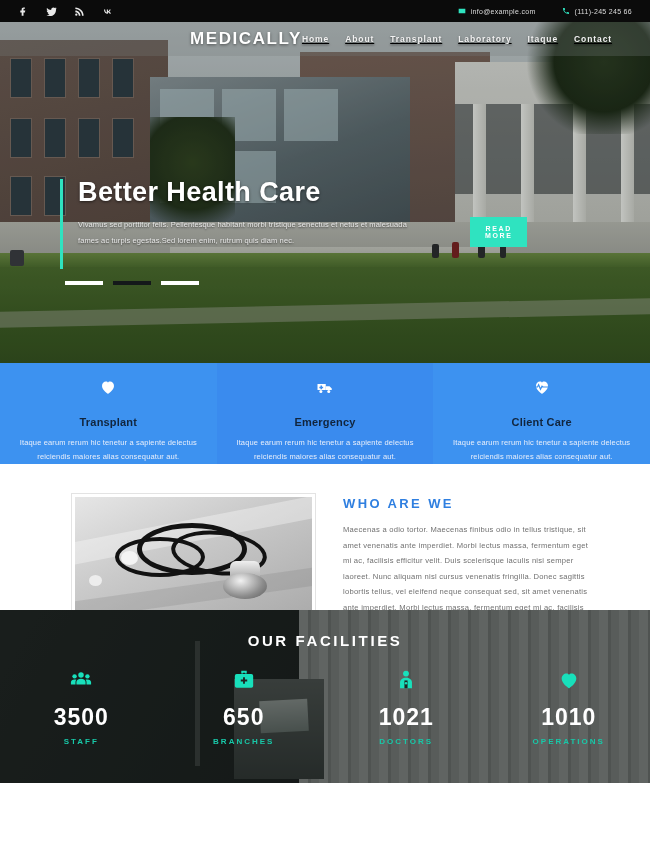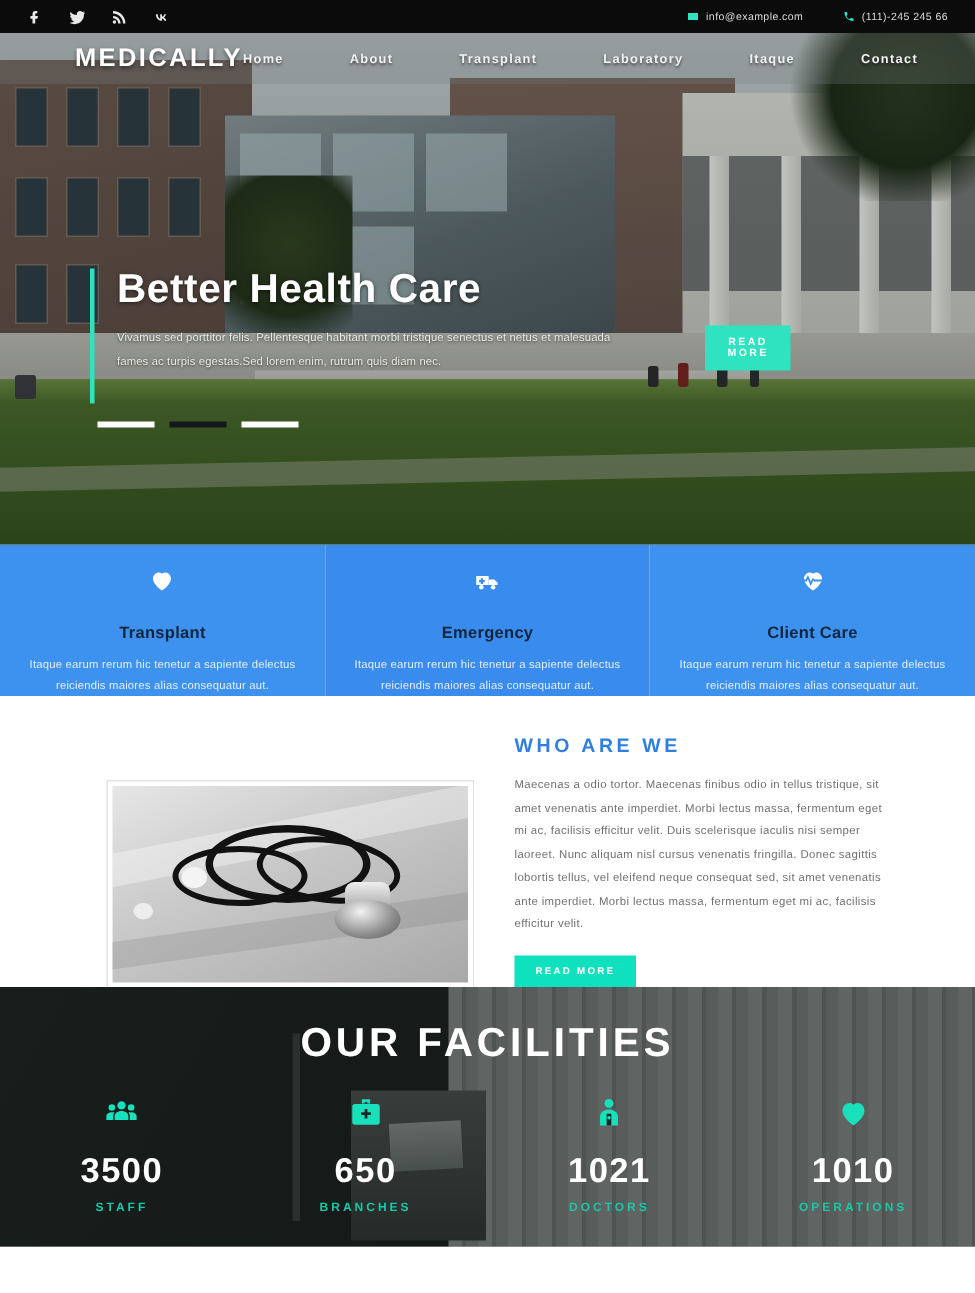--- a/index.html
+++ b/index.html
@@ -137,22 +137,22 @@
   }
   .svc-text {
     margin-top: 8px;
     font-family: "Liberation Sans Narrow", "Liberation Sans", sans-serif;
     font-size: 7.5px; color: #e7eefb; line-height: 1.85; letter-spacing: .15px;
     max-width: 180px;
   }
 
   
   .about {
-    height: 194px; background: #ffffff;
-    display: flex; padding: 30px 60px 0 72px; gap: 28px; align-items: flex-end;
+    height: 146px; background: #ffffff;
+    display: flex; padding: 30px 60px 0 72px; gap: 28px;
   }
   .about-photo {
     width: 243px; height: 137px; flex: none;
     border: 3px solid #ffffff;
     box-shadow: 0 0 0 1px #e3e3e3;
     background: linear-gradient(150deg,#d9d9d9,#b9b9b9 45%,#9d9d9d);
     position: relative; overflow: hidden;
   }
   .sp-sheet { position:absolute; inset:0;
     background: linear-gradient(155deg,#e6e6e6 0%,#cacaca 40%,#a8a8a8 100%); }
@@ -207,21 +207,21 @@
     background: linear-gradient(#6a6f6c,#3d4341); }
   .fp-screen { position:absolute; left:40%; top:52%; width:48px; height:32px;
     background: linear-gradient(#cfd6d2,#8e9a95); transform: rotate(-3deg); }
   .fp-pole { position:absolute; left:30%; top:18%; width:5px; height:72%;
     background:#4a504d; }
   .fac-veil { position:absolute; inset:0; background: rgba(20,26,24,.58); }
 
   .fac-title {
     position: relative; text-align: center; padding-top: 22px;
     font-family: "Liberation Sans Narrow", "Liberation Sans", sans-serif;
-    font-size: 27px; font-weight: bold; color: #ffffff; letter-spacing: 2.6px;
+    font-size: 15px; font-weight: bold; color: #ffffff; letter-spacing: 2.6px;
   }
   .counters {
     position: relative; display: flex; margin-top: 20px;
   }
   .counter { flex: 1; text-align: center; }
   .cnt-ico { width: 22px; height: 22px; fill: #18e0bb; display: inline-block; }
   .cnt-num {
     margin-top: 9px;
     font-family: "Liberation Sans Narrow", "Liberation Sans", sans-serif;
     font-size: 23px; font-weight: bold; color: #ffffff; letter-spacing: 1px;
@@ -238,21 +238,21 @@
     display: flex; align-items: center; justify-content: flex-end;
     padding: 0 38px 0 22px;
     background: rgba(120,126,124,.28);
   }
   .logo {
     font-family: "Liberation Sans Narrow", "Liberation Sans", sans-serif;
     font-size: 17px; font-weight: bold; color: #ffffff;
     letter-spacing: 1.6px; cursor: pointer;
     text-shadow: 0 1px 3px rgba(0,0,0,.5);
   }
-  .nav-links { display: flex; align-items: center; gap: 44px; }
+  .nav-links { display: flex; align-items: center; gap: 16px; text-decoration: underline; }
   .nav-links a {
     font-family: "Liberation Sans Narrow", "Liberation Sans", sans-serif;
     font-size: 8.5px; font-weight: bold; color: #f2f2f2;
     letter-spacing: .9px; text-decoration: none; cursor: pointer;
     text-shadow: 0 1px 2px rgba(0,0,0,.55);
   }
   .page { position: relative; }
 </style>
 </head>
 <body>

